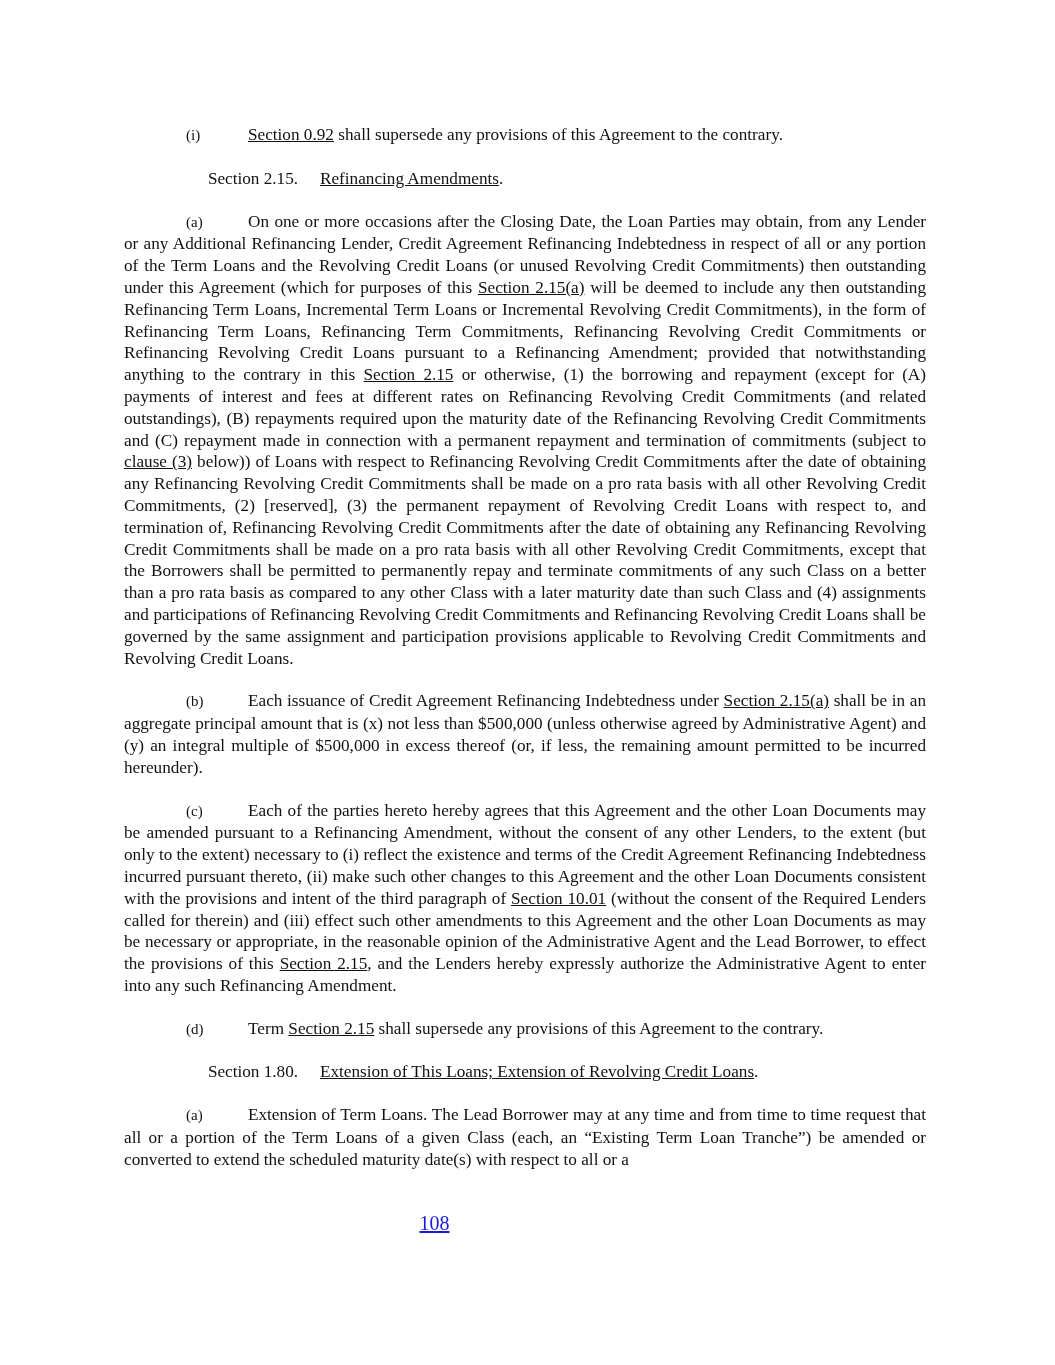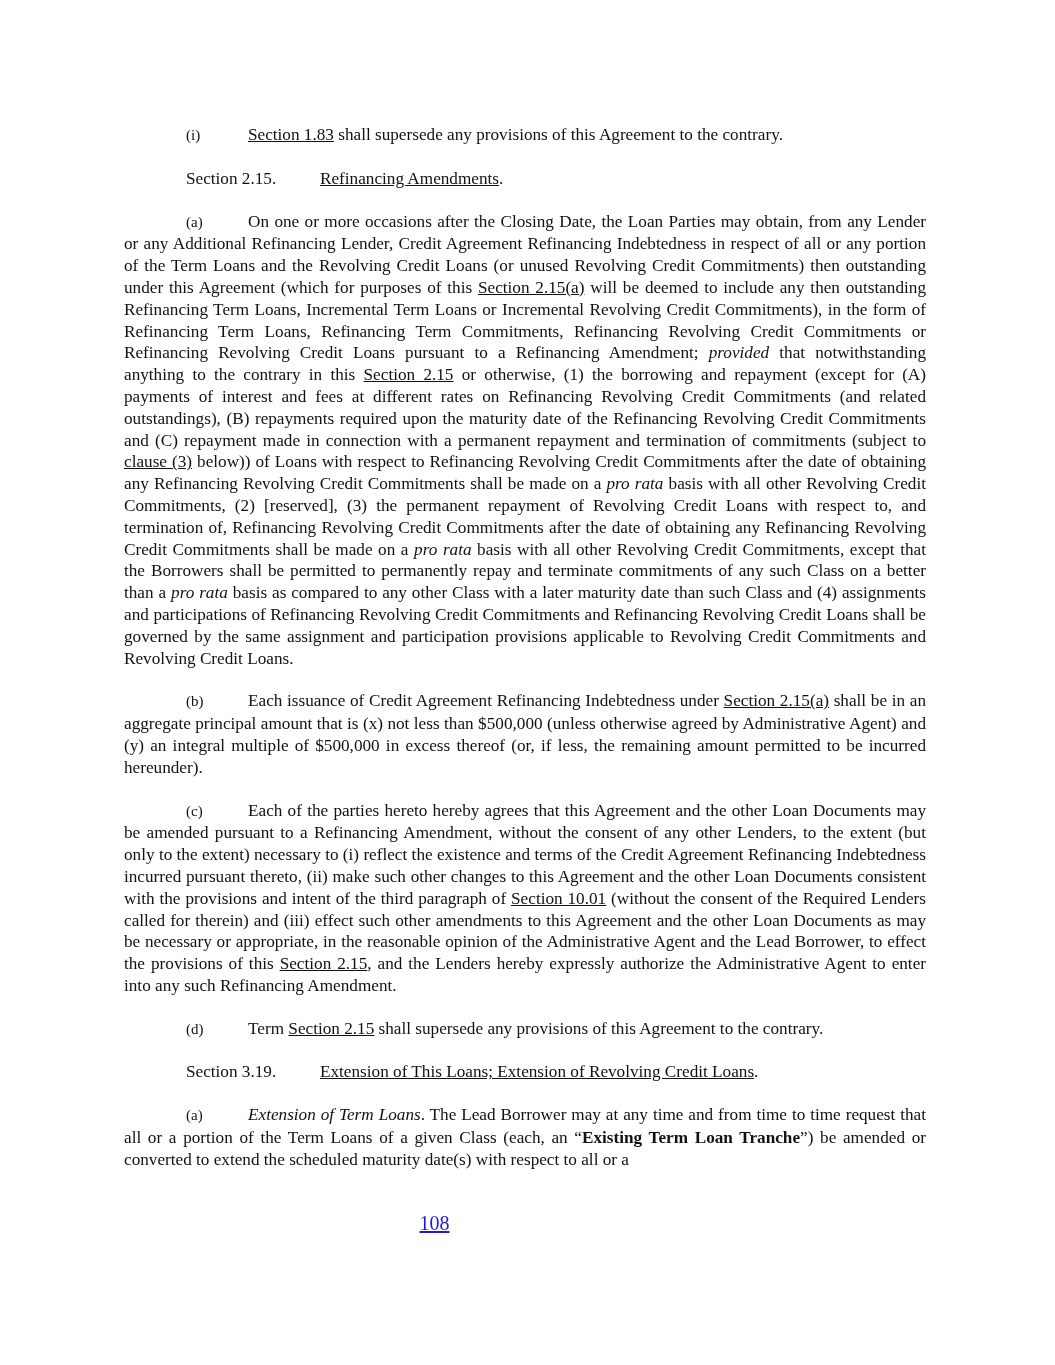--- a/index.html
+++ b/index.html
@@ -40,42 +40,43 @@
       padding-left: 62px;
       white-space: nowrap;
     }
     .heading {
       padding-left: 62px;
       white-space: nowrap;
     }
     .sec-num {
       display: inline-block;
       width: 134px;
+      text-align: center;
     }
     .u { text-decoration: underline; }
-    .i { font-style: italic; }
-    .b { font-weight: bold; }
+    .i { }
+    .b { font-weight: normal; }
     .gap-m { height: 21px; }
     .page-number {
       position: absolute;
       left: 0;
       width: 869px;
       top: 1212px;
       text-align: center;
       font-size: 20px;
       color: #1a1adb;
       text-decoration: underline;
     }
   </style>
 </head>
 <body>
 
 <div class="page">
 
-  <div class="line-block"><span class="label">(i)</span><span class="u">Section 1.83</span><span> shall supersede any provisions of this Agreement to the contrary.</span></div>
+  <div class="line-block"><span class="label">(i)</span><span class="u">Section 0.92</span><span> shall supersede any provisions of this Agreement to the contrary.</span></div>
 
   <div class="gap-m"></div>
 
   <div class="heading"><span class="sec-num">Section 2.15.</span><span class="u">Refinancing Amendments</span><span>.</span></div>
 
   <div class="gap-m"></div>
 
   <p class="para indent"><span class="label">(a)</span><span>On one or more occasions after the Closing Date, the Loan Parties may obtain, from any Lender or any Additional Refinancing Lender, Credit Agreement Refinancing Indebtedness in respect of all or any portion of the Term Loans and the Revolving Credit Loans (or unused Revolving Credit Commitments) then outstanding under this Agreement (which for purposes of this </span><span class="u">Section 2.15(a)</span><span> will be deemed to include any then outstanding Refinancing Term Loans, Incremental Term Loans or Incremental Revolving Credit Commitments), in the form of Refinancing Term Loans, Refinancing Term Commitments, Refinancing Revolving Credit Commitments or Refinancing Revolving Credit Loans pursuant to a Refinancing Amendment; </span><span class="i">provided</span><span> that notwithstanding anything to the contrary in this </span><span class="u">Section 2.15</span><span> or otherwise, (1) the borrowing and repayment (except for (A) payments of interest and fees at different rates on Refinancing Revolving Credit Commitments (and related outstandings), (B) repayments required upon the maturity date of the Refinancing Revolving Credit Commitments and (C) repayment made in connection with a permanent repayment and termination of commitments (subject to </span><span class="u">clause (3)</span><span> below)) of Loans with respect to Refinancing Revolving Credit Commitments after the date of obtaining any Refinancing Revolving Credit Commitments shall be made on a </span><span class="i">pro rata</span><span> basis with all other Revolving Credit Commitments, (2) [reserved], (3) the permanent repayment of Revolving Credit Loans with respect to, and termination of, Refinancing Revolving Credit Commitments after the date of obtaining any Refinancing Revolving Credit Commitments shall be made on a </span><span class="i">pro rata</span><span> basis with all other Revolving Credit Commitments, except that the Borrowers shall be permitted to permanently repay and terminate commitments of any such Class on a better than a </span><span class="i">pro rata</span><span> basis as compared to any other Class with a later maturity date than such Class and (4) assignments and participations of Refinancing Revolving Credit Commitments and Refinancing Revolving Credit Loans shall be governed by the same assignment and participation provisions applicable to Revolving Credit Commitments and Revolving Credit Loans.</span></p>
 
   <div class="gap-m"></div>
@@ -85,21 +86,21 @@
   <div class="gap-m"></div>
 
   <p class="para indent"><span class="label">(c)</span><span>Each of the parties hereto hereby agrees that this Agreement and the other Loan Documents may be amended pursuant to a Refinancing Amendment, without the consent of any other Lenders, to the extent (but only to the extent) necessary to (i) reflect the existence and terms of the Credit Agreement Refinancing Indebtedness incurred pursuant thereto, (ii) make such other changes to this Agreement and the other Loan Documents consistent with the provisions and intent of the third paragraph of </span><span class="u">Section 10.01</span><span> (without the consent of the Required Lenders called for therein) and (iii) effect such other amendments to this Agreement and the other Loan Documents as may be necessary or appropriate, in the reasonable opinion of the Administrative Agent and the Lead Borrower, to effect the provisions of this </span><span class="u">Section 2.15</span><span>, and the Lenders hereby expressly authorize the Administrative Agent to enter into any such Refinancing Amendment.</span></p>
 
   <div class="gap-m"></div>
 
   <div class="line-block"><span class="label">(d)</span><span>Term </span><span class="u">Section 2.15</span><span> shall supersede any provisions of this Agreement to the contrary.</span></div>
 
   <div class="gap-m"></div>
 
-  <div class="heading"><span class="sec-num">Section 3.19.</span><span class="u">Extension of This Loans; Extension of Revolving Credit Loans</span><span>.</span></div>
+  <div class="heading"><span class="sec-num">Section 1.80.</span><span class="u">Extension of This Loans; Extension of Revolving Credit Loans</span><span>.</span></div>
 
   <div class="gap-m"></div>
 
   <p class="para indent"><span class="label">(a)</span><span class="i">Extension of Term Loans</span><span>.  The Lead Borrower may at any time and from time to time request that all or a portion of the Term Loans of a given Class (each, an “</span><span class="b">Existing Term Loan Tranche</span><span>”) be amended or converted to extend the scheduled maturity date(s) with respect to all or a</span></p>
 
 </div>
 
 <div class="page-number">108</div>
 
 </body></html>

